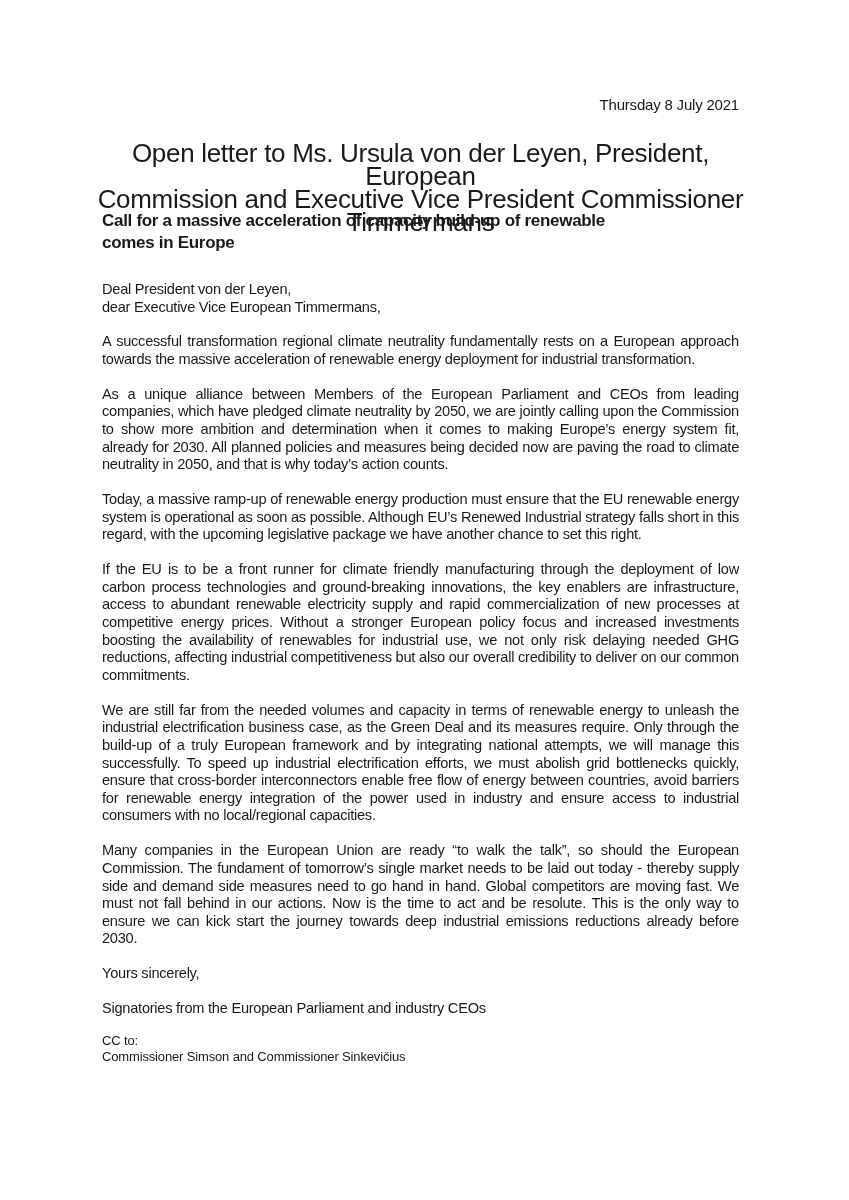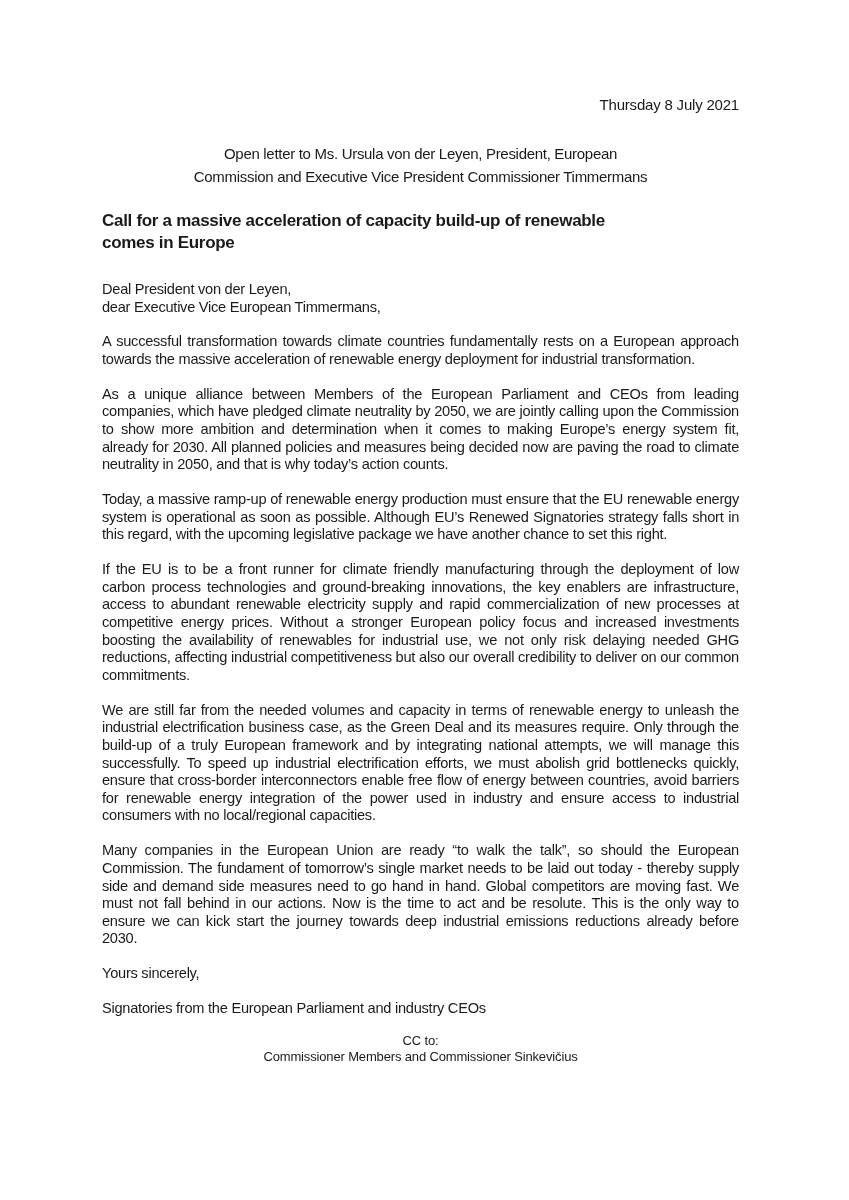--- a/index.html
+++ b/index.html
@@ -30,21 +30,21 @@
       letter-spacing: -0.2px;
       white-space: nowrap;
       margin-top: 9px;
     }
     .title {
       position: absolute;
       top: 142px;
       left: -10px;
       width: 657px;
       text-align: center;
-      font-size: 15px;
+      font-size: 26px;
       line-height: 23px;
       letter-spacing: -0.3px;
     }
     .heading {
       position: absolute;
       top: 210px;
       left: 0;
       width: 637px;
       font-size: 17px;
       line-height: 22px;
@@ -74,21 +74,21 @@
       margin: 0 0 17.4px 0;
     }
     .signatories {
       margin: 0 0 15px 0;
     }
     .cc {
       font-size: 13px;
       line-height: 16.3px;
       letter-spacing: -0.15px;
     }
-    .cc div { white-space: nowrap; text-align: center; }
+    .cc div { white-space: nowrap; }
   </style>
 </head>
 <body>
 
 <div class="page">
 
   <div class="date">Thursday 8 July 2021</div>
 
   <div class="title">
     <div>Open letter to Ms. Ursula von der Leyen, President, European</div>
@@ -99,29 +99,29 @@
     <div>Call for a massive acceleration of capacity build-up of renewable</div>
     <div>comes in Europe</div>
   </div>
 
   <div class="body">
     <div class="salutation">
       <div>Deal President von der Leyen,</div>
       <div>dear Executive Vice European Timmermans,</div>
     </div>
 
-    <p class="para">A successful transformation towards climate countries fundamentally rests on a European approach towards the massive acceleration of renewable energy deployment for industrial transformation.</p>
+    <p class="para">A successful transformation regional climate neutrality fundamentally rests on a European approach towards the massive acceleration of renewable energy deployment for industrial transformation.</p>
     <p class="para">As a unique alliance between Members of the European Parliament and CEOs from leading companies, which have pledged climate neutrality by 2050, we are jointly calling upon the Commission to show more ambition and determination when it comes to making Europe’s energy system fit, already for 2030. All planned policies and measures being decided now are paving the road to climate neutrality in 2050, and that is why today’s action counts.</p>
-    <p class="para">Today, a massive ramp-up of renewable energy production must ensure that the EU renewable energy system is operational as soon as possible. Although EU’s Renewed Signatories strategy falls short in this regard, with the upcoming legislative package we have another chance to set this right.</p>
+    <p class="para">Today, a massive ramp-up of renewable energy production must ensure that the EU renewable energy system is operational as soon as possible. Although EU’s Renewed Industrial strategy falls short in this regard, with the upcoming legislative package we have another chance to set this right.</p>
     <p class="para">If the EU is to be a front runner for climate friendly manufacturing through the deployment of low carbon process technologies and ground-breaking innovations, the key enablers are infrastructure, access to abundant renewable electricity supply and rapid commercialization of new processes at competitive energy prices. Without a stronger European policy focus and increased investments boosting the availability of renewables for industrial use, we not only risk delaying needed GHG reductions, affecting industrial competitiveness but also our overall credibility to deliver on our common commitments.</p>
     <p class="para">We are still far from the needed volumes and capacity in terms of renewable energy to unleash the industrial electrification business case, as the Green Deal and its measures require. Only through the build-up of a truly European framework and by integrating national attempts, we will manage this successfully. To speed up industrial electrification efforts, we must abolish grid bottlenecks quickly, ensure that cross-border interconnectors enable free flow of energy between countries, avoid barriers for renewable energy integration of the power used in industry and ensure access to industrial consumers with no local/regional capacities.</p>
     <p class="para">Many companies in the European Union are ready “to walk the talk”, so should the European Commission. The fundament of tomorrow’s single market needs to be laid out today - thereby supply side and demand side measures need to go hand in hand. Global competitors are moving fast. We must not fall behind in our actions. Now is the time to act and be resolute. This is the only way to ensure we can kick start the journey towards deep industrial emissions reductions already before 2030.</p>
 
     <div class="closing">Yours sincerely,</div>
     <div class="signatories">Signatories from the European Parliament and industry CEOs</div>
 
     <div class="cc">
       <div>CC to:</div>
-      <div>Commissioner Members and Commissioner Sinkevičius</div>
+      <div>Commissioner Simson and Commissioner Sinkevičius</div>
     </div>
   </div>
 
 </div>
 
 </body></html>

